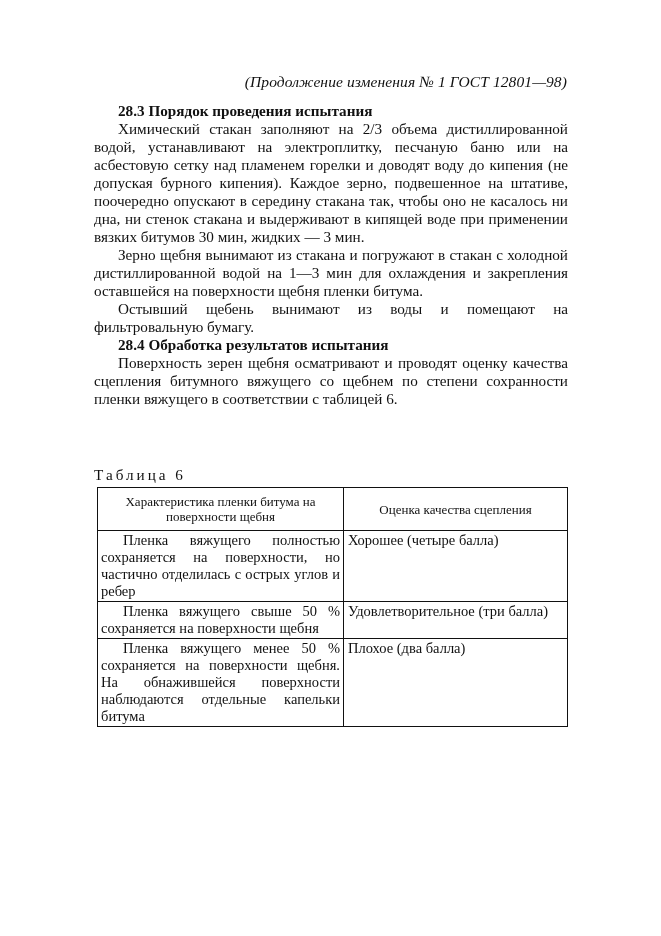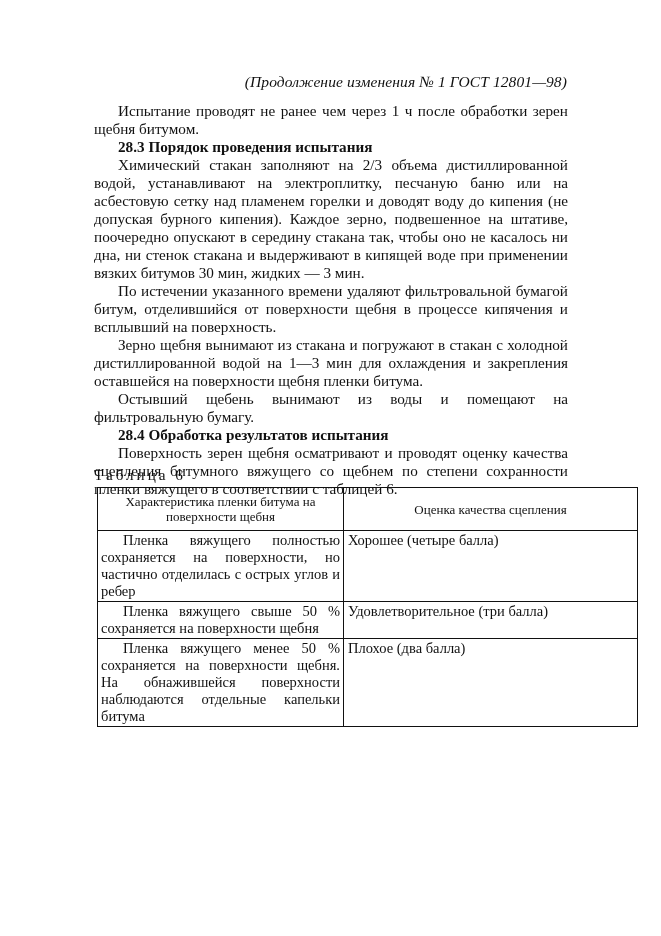--- a/index.html
+++ b/index.html
@@ -4,39 +4,37 @@
 <style>
   html, body { margin: 0; padding: 0; background: #ffffff; }
   body { width: 661px; height: 936px; position: relative; overflow: hidden;
          font-family: "Liberation Serif", "DejaVu Serif", serif; color: #111; }
   .page { position: absolute; left: 0; top: 0; width: 661px; height: 936px; }
   .header { position: absolute; right: 94px; top: 73px; font-style: italic; font-size: 15.5px; letter-spacing: 0.1px; }
   .body-text { position: absolute; left: 94px; width: 474px; top: 102px; font-size: 15.2px; line-height: 18px; text-align: justify; }
   .body-text p { margin: 0; text-indent: 24px; }
   .body-text p.heading { font-weight: bold; text-indent: 24px; }
   .table-caption { position: absolute; left: 94px; top: 466px; font-size: 15.2px; letter-spacing: 3px; }
-  table.t6 { position: absolute; left: 97px; top: 487px; width: 541px; border-collapse: collapse; font-size: 14.5px; line-height: 17px; }
+  table.t6 { position: absolute; left: 97px; top: 487px; width: 471px; border-collapse: collapse; font-size: 14.5px; line-height: 17px; }
   table.t6 th, table.t6 td { border: 1.5px solid #111; vertical-align: top; }
   table.t6 th { font-weight: normal; text-align: center; vertical-align: middle; font-size: 13px; line-height: 15px; height: 40px; padding: 1px 4px; }
   table.t6 td.c1 { width: 239px; padding: 1px 3px 1px 3px; text-align: justify; }
   table.t6 td.c2 { padding: 1px 4px; }
   .indent { display: inline-block; width: 22px; }
   .footer { position: absolute; right: 92px; top: 768px; font-style: italic; font-size: 15.5px; }
 </style>
 </head>
 <body>
 
 <div class="page">
   <div class="header">(Продолжение изменения № 1  ГОСТ  12801—98)</div>
 
   <div class="body-text">
-    <p>Испытание проводят не ранее чем через 1 ч после обработки зерен щебня битумом.</p>
     <p class="heading">28.3 Порядок проведения испытания</p>
     <p>Химический стакан заполняют на 2/3 объема дистиллированной водой, устанавливают на электроплитку, песчаную баню или на асбестовую сетку над пламенем горелки и доводят воду до кипения (не допуская бурного кипения). Каждое зерно, подвешенное на штативе, поочередно опускают в середину стакана так, чтобы оно не касалось ни дна, ни стенок стакана и выдерживают в кипящей воде при применении вязких битумов 30 мин, жидких — 3 мин.</p>
-    <p>По истечении указанного времени удаляют фильтровальной бумагой битум, отделившийся от поверхности щебня в процессе кипячения и всплывший на поверхность.</p>
     <p>Зерно щебня вынимают из стакана и погружают в стакан с холодной дистиллированной водой на 1—3 мин для охлаждения и закрепления оставшейся на поверхности щебня пленки битума.</p>
     <p>Остывший щебень вынимают из воды и помещают на фильтровальную бумагу.</p>
     <p class="heading">28.4  Обработка результатов испытания</p>
     <p>Поверхность зерен щебня осматривают и проводят оценку качества сцепления битумного вяжущего со щебнем по степени сохранности пленки вяжущего в соответствии с таблицей 6.</p>
   </div>
 
   <div class="table-caption">Таблица 6</div>
 
   <table class="t6">
     <thead>

